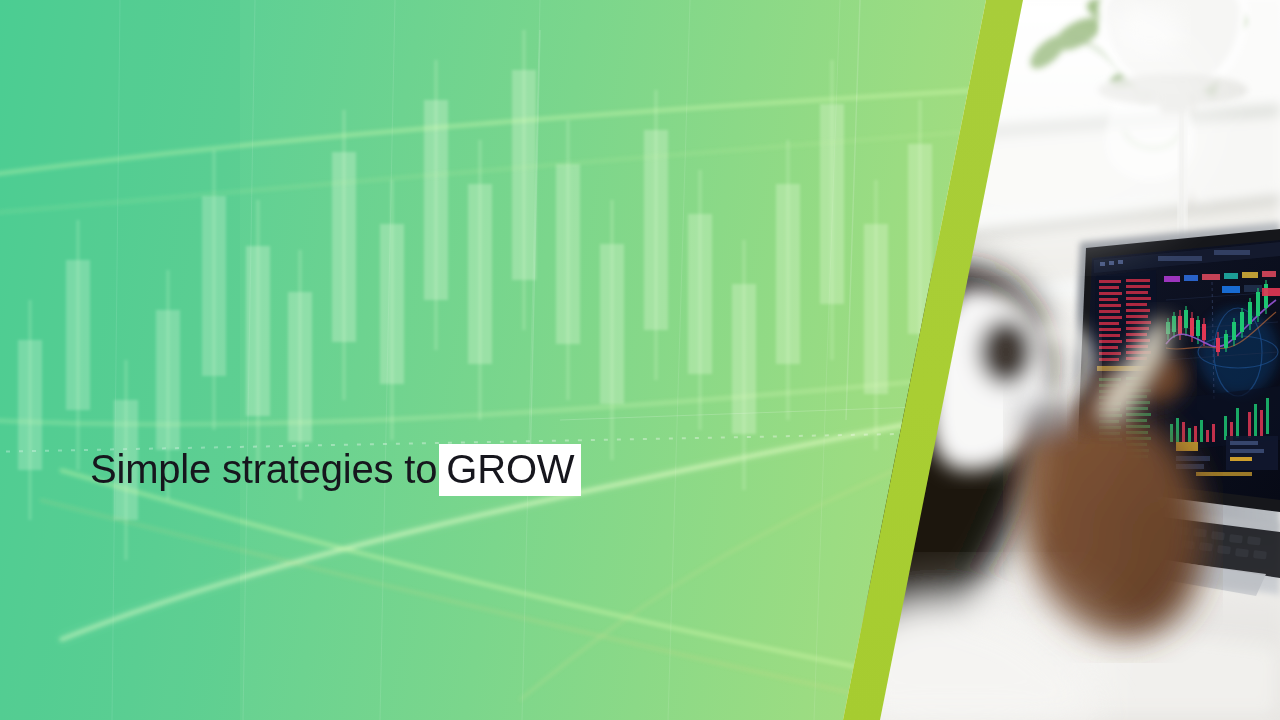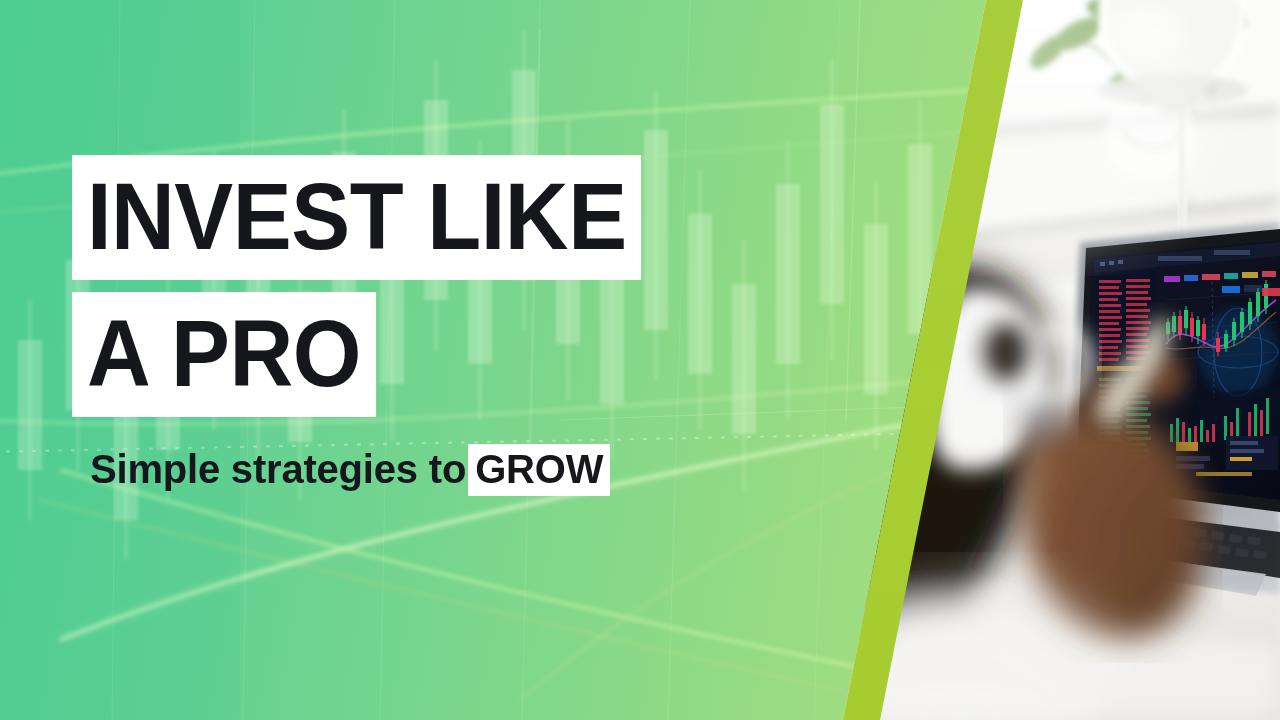--- a/index.html
+++ b/index.html
@@ -48,21 +48,21 @@
     font-stretch:condensed;
     padding:14px 16px 16px 16px;
     width:max-content;
     transform:scaleX(0.93);
     transform-origin:left center;
   }
   .hl-line.l2 { margin-top:12px; }
 
   .subhead {
     position:absolute; left:90px; top:442px;
-    font-size:40px; font-weight:700;
+    font-size:40px; font-weight:400;
     color:#16161d;
     line-height:1.35;
     letter-spacing:-0.2px;
     max-width:700px;
     text-align:center;
   }
   .subhead .hl {
     background:#ffffff;
     padding:3px 7px 5px 7px;
     margin-left:2px;
@@ -543,22 +543,18 @@
       <path d="M 540 30 L 530 470" stroke="#ffffff" stroke-width="1.4" fill="none" opacity="0.16"></path>
       <path d="M 860 0 L 846 420" stroke="#ffffff" stroke-width="1.4" fill="none" opacity="0.16"></path>
       <path d="M 560 420 L 1000 404" stroke="#ffffff" stroke-width="1.2" fill="none" opacity="0.18"></path>
 
       <rect x="0" y="0" width="240" height="720" fill="#2fc08a" opacity="0.10"></rect>
     </svg>
   </div>
 
   <div class="lime-stripe"></div>
 
-  <div class="headline">
-    <span class="hl-line l1">INVEST LIKE</span>
-    <span class="hl-line l2">A PRO</span>
-  </div>
 
   <div class="subhead">
     <span>Simple strategies to</span><span class="hl">GROW</span>
   </div>
 
 </div>
 
 </body></html>

